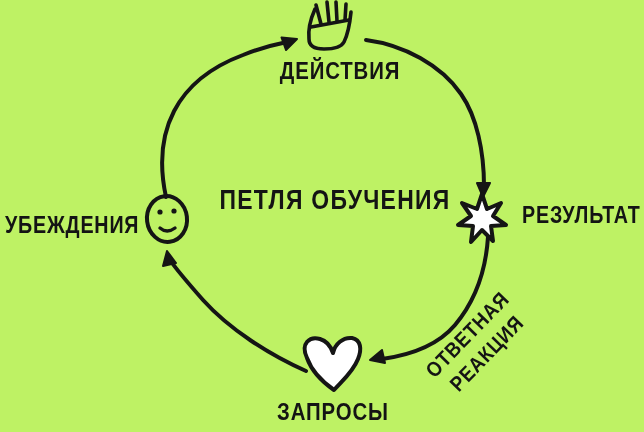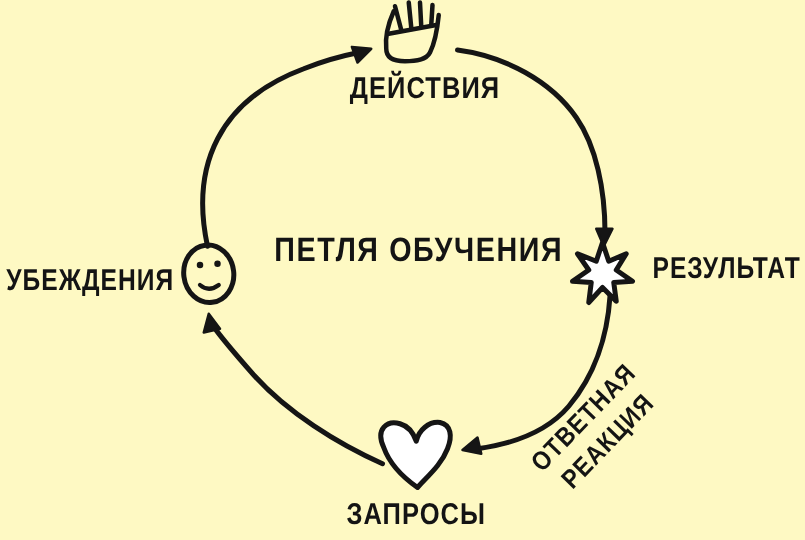--- a/index.html
+++ b/index.html
@@ -4,21 +4,21 @@
 <style>
   html, body {
     margin: 0;
     padding: 0;
     background: #ffffff;
   }
   #stage {
     position: relative;
     width: 644px;
     height: 432px;
-    background: #fef9c3;
+    background: #bef264;
     overflow: hidden;
     font-family: "Liberation Sans", sans-serif;
   }
   #sketch {
     position: absolute;
     left: 0;
     top: 0;
   }
   .lbl {
     position: absolute;

